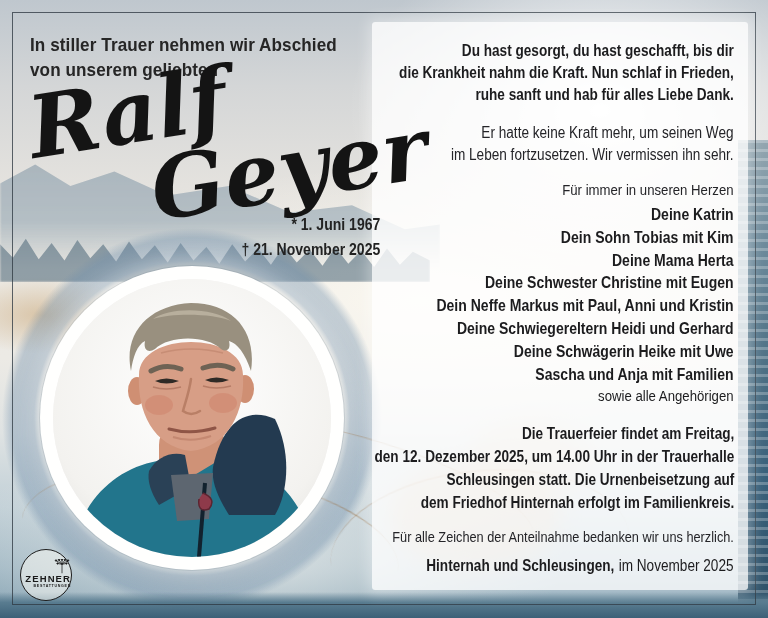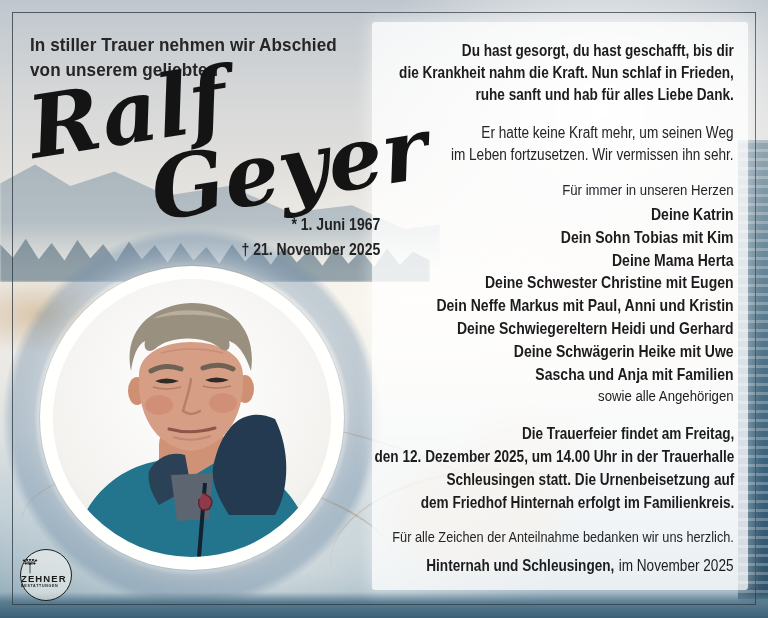--- a/index.html
+++ b/index.html
@@ -88,21 +88,21 @@
     position:absolute;left:40px;top:266px;width:304px;height:304px;border-radius:50%;z-index:6;
     border:13px solid rgba(255,255,255,.92);background:#f5f4f2;overflow:hidden;
     box-shadow:0 0 0 1px rgba(90,110,125,.18), 0 0 26px 6px rgba(255,255,255,.55), 0 10px 28px rgba(50,75,95,.28);
   }
   .portrait svg{display:block;width:100%;height:100%;}
 
   
   .logo{
     position:absolute;left:20px;top:549px;width:52px;height:52px;border-radius:50%;z-index:7;
     border:1.6px solid #1d1d1d;background:rgba(246,245,240,.55);
-    display:flex;flex-direction:column;align-items:flex-start;justify-content:center;color:#1a1a1a;
+    display:flex;flex-direction:column;align-items:flex-end;justify-content:center;color:#1a1a1a;
   }
   .logo .dand{height:15px;margin-top:-2px;}
   .logo .nm{font-size:9.5px;font-weight:700;letter-spacing:1.1px;line-height:10px;}
   .logo .sub{font-size:3.6px;font-weight:700;letter-spacing:.7px;line-height:5px;}
 </style>
 </head>
 <body>
 
 <div id="stage">
 

